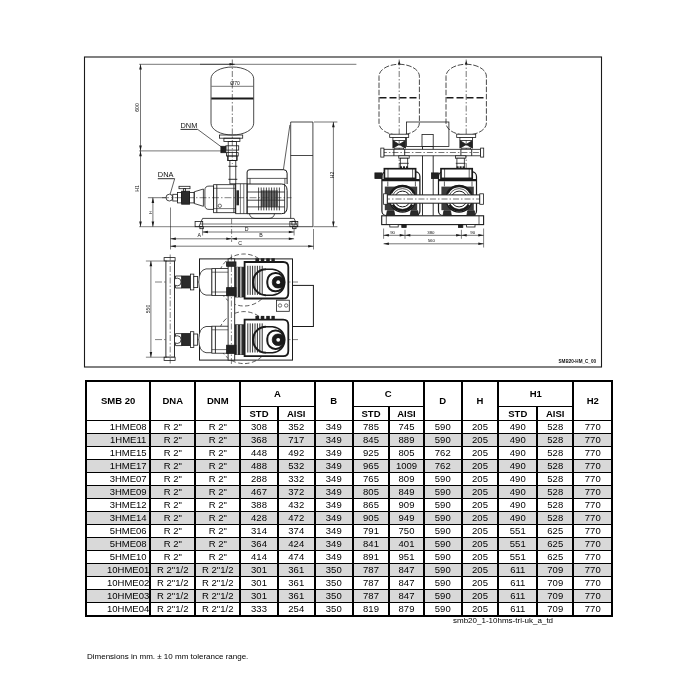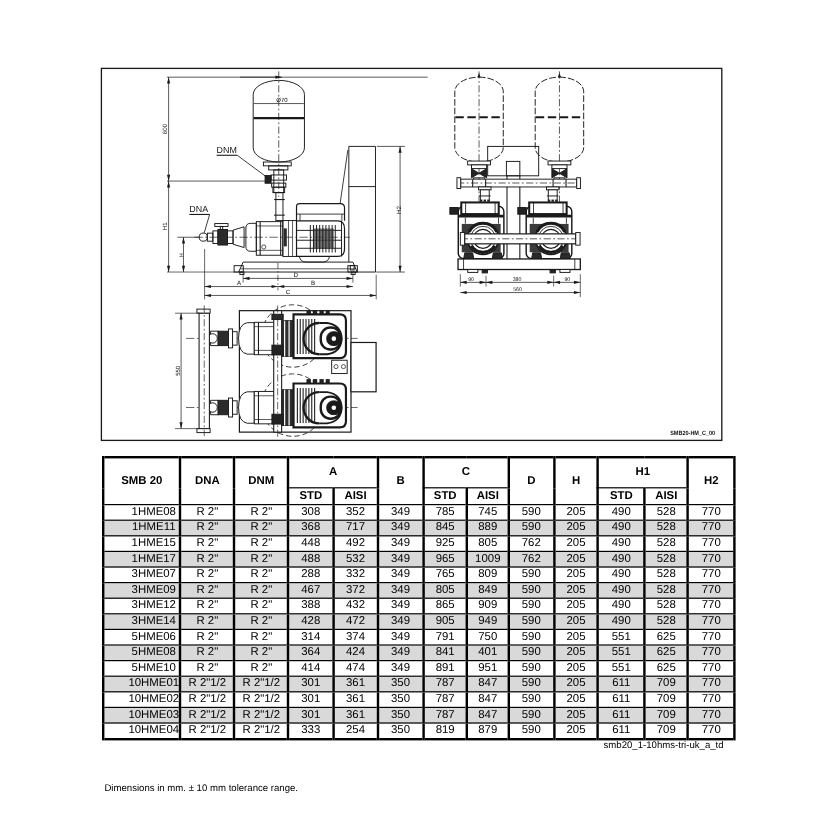--- a/index.html
+++ b/index.html
@@ -4,21 +4,21 @@
 <style>
   html,body{margin:0;padding:0;background:#ffffff;width:700px;height:700px;overflow:hidden;}
   body{font-family:"Liberation Sans", sans-serif;color:#111;position:relative;}
   #drawing{position:absolute;left:0;top:0;}
   table.dim{position:absolute;left:85px;top:380px;border-collapse:collapse;table-layout:fixed;
     border:2px solid #000;font-family:"Liberation Sans", sans-serif;font-size:9.5px;color:#000;}
   table.dim td{border:1px solid #000;border-left-width:2px;border-right-width:2px;padding:0;text-align:center;vertical-align:middle;line-height:1;height:12px;}
   table.dim tr.g td{background:#d9d9d9;}
   table.dim tr:nth-child(n+3) td:first-child{text-align:center;padding-left:20px;}
   .ftL{position:absolute;left:87px;top:623.5px;font-size:8px;color:#000;margin-top:28px;}
-  .ftR{position:absolute;left:453px;top:616px;width:150px;text-align:right;font-size:8px;color:#000;}
+  .ftR{position:absolute;left:453px;top:616px;width:150px;text-align:left;font-size:8px;color:#000;}
 </style>
 </head>
 <body>
 
 <svg id="drawing" width="700" height="700" viewBox="0 0 700 700">
   <defs>
     <marker id="ae" markerWidth="6" markerHeight="4" refX="5.7" refY="2" orient="auto" markerUnits="userSpaceOnUse">
       <path d="M0.4,0.7 L5.8,2 L0.4,3.3 Z" fill="#1a1a1a"></path>
     </marker>
     <marker id="as" markerWidth="6" markerHeight="4" refX="0.3" refY="2" orient="auto" markerUnits="userSpaceOnUse">

